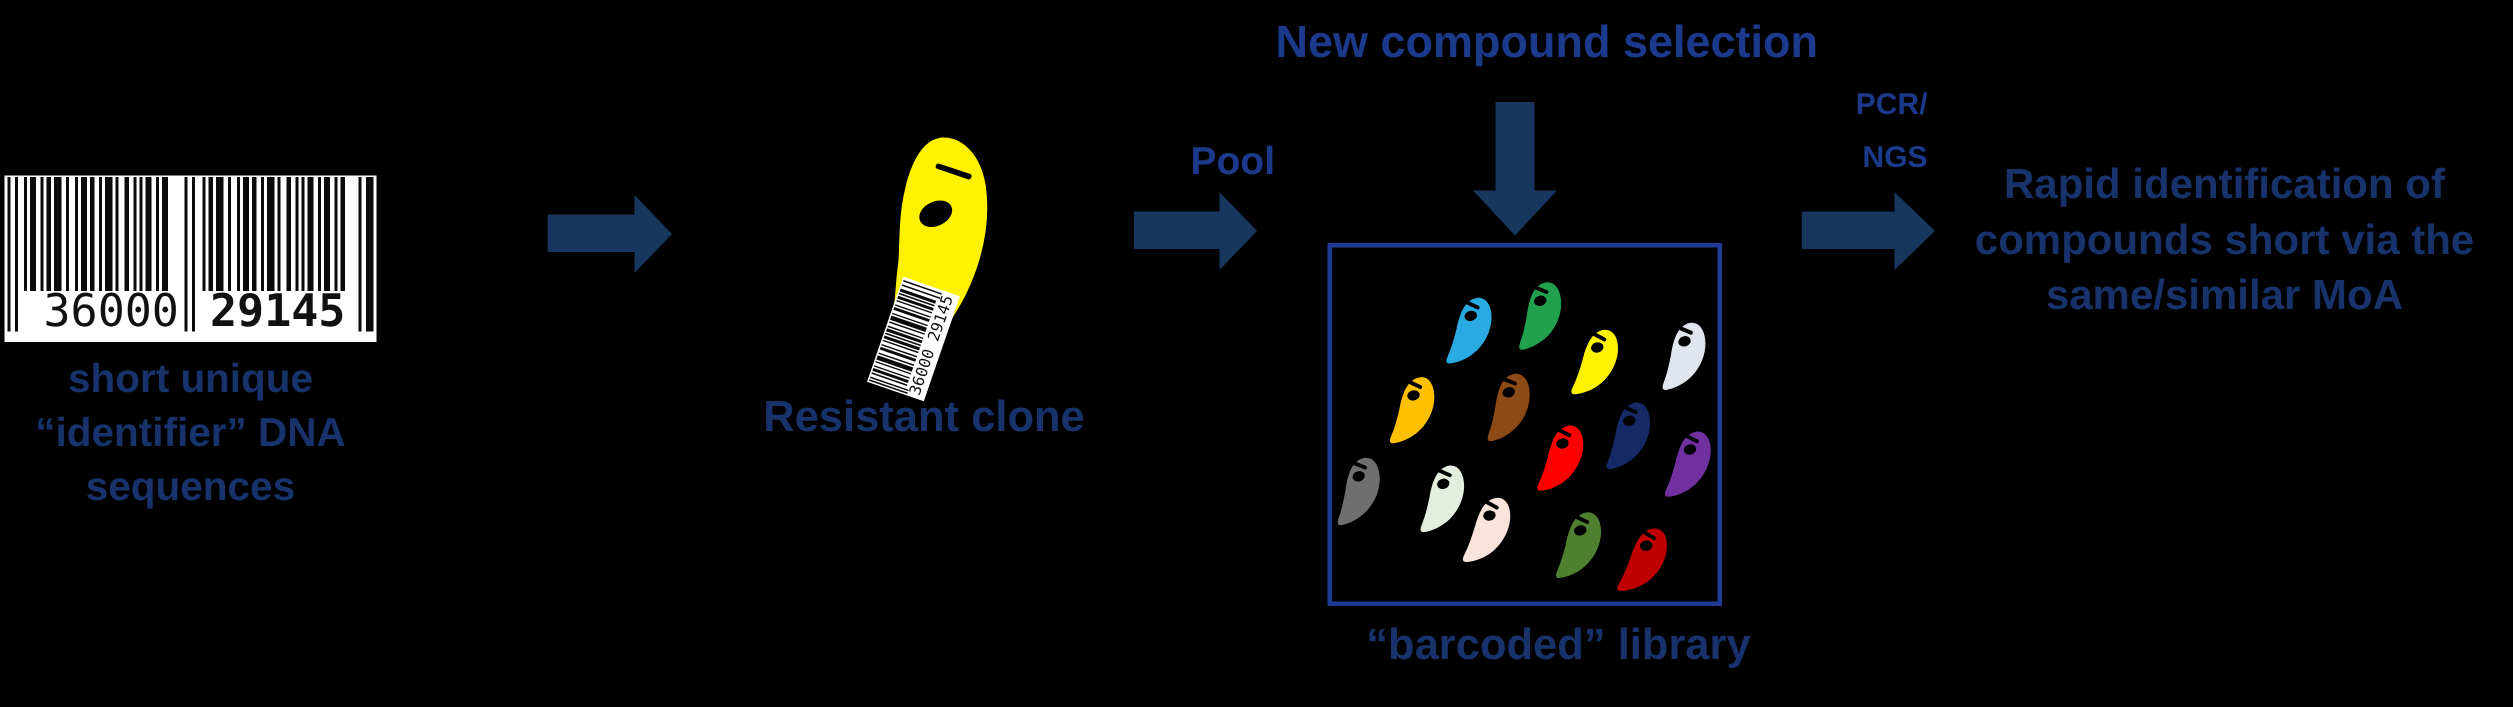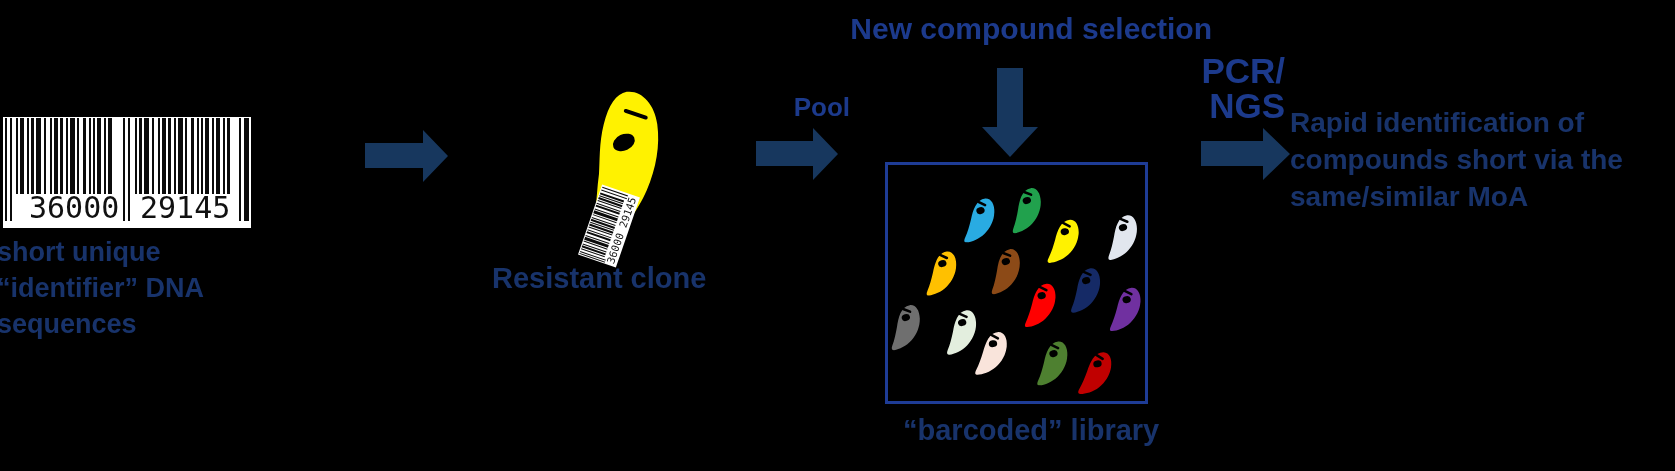--- a/index.html
+++ b/index.html
@@ -7,21 +7,21 @@
     position:relative;
     width:1675px;height:471px;
     background:var(--background,#000);
     overflow:hidden;
     font-family:"Liberation Sans",sans-serif;
   }
   .caption{
     position:absolute;
     color:var(--caption_text,#18336b);
     font-weight:bold;
-    text-align:left;
+    text-align:center;
     font-size:28px;line-height:36px;
   }
   .flowlabel{
     position:absolute;
     color:var(--flow_text,#1c3a8c);
     font-weight:bold;
     text-align:right;
     font-size:30px;line-height:34px;
   }
   .arrow{position:absolute;}
@@ -32,21 +32,21 @@
     position:absolute;left:3px;top:117px;width:248px;height:111px;
     background:var(--barcode_bg,#fff);
   }
   #barcode-main{position:absolute;left:0;top:0;width:248px;height:111px;}
   .bc-digits{
     position:absolute;top:76px;
     font-family:"DejaVu Sans Mono",monospace;
     font-size:30px;line-height:30px;color:var(--digit_ink,#111);
   }
   #bc-digits-left{left:26px;}
-  #bc-digits-right{left:137px;}
+  #bc-digits-right{left:137px;font-weight:bold;}
 
   #cap1{left:-3px;top:234px;width:260px;font-size:27px;line-height:36px;}
 
   #arrow1{left:365px;top:130px;}
 
   
   #clone-body{position:absolute;left:572px;top:88px;width:96px;height:172px;}
   #mini-barcode{
     position:absolute;left:572px;top:206px;width:74px;height:40px;
     background:var(--barcode_bg,#fff);
@@ -73,21 +73,21 @@
   #library-box{
     position:absolute;left:885px;top:162px;width:257px;height:236px;
     border:3px solid var(--box_border,#1e3c96);
     background:transparent;
   }
   #cells-layer{position:absolute;left:0;top:0;width:1675px;height:471px;pointer-events:none;}
   .cell{position:absolute;width:30px;height:48px;}
 
   #cap3{left:903px;top:412px;width:272px;font-size:29px;}
 
-  #pcr{left:1185px;top:53px;width:100px;font-size:35px;line-height:35px;}
+  #pcr{left:1185px;top:53px;width:100px;font-size:20px;line-height:35px;}
   #arrow3{left:1201px;top:128px;}
 
   #cap4{left:1290px;top:104px;width:386px;font-size:28px;line-height:37px;}
 </style>
 </head>
 <body>
 
 <div class="canvas">
 
   <div id="barcode-card">

